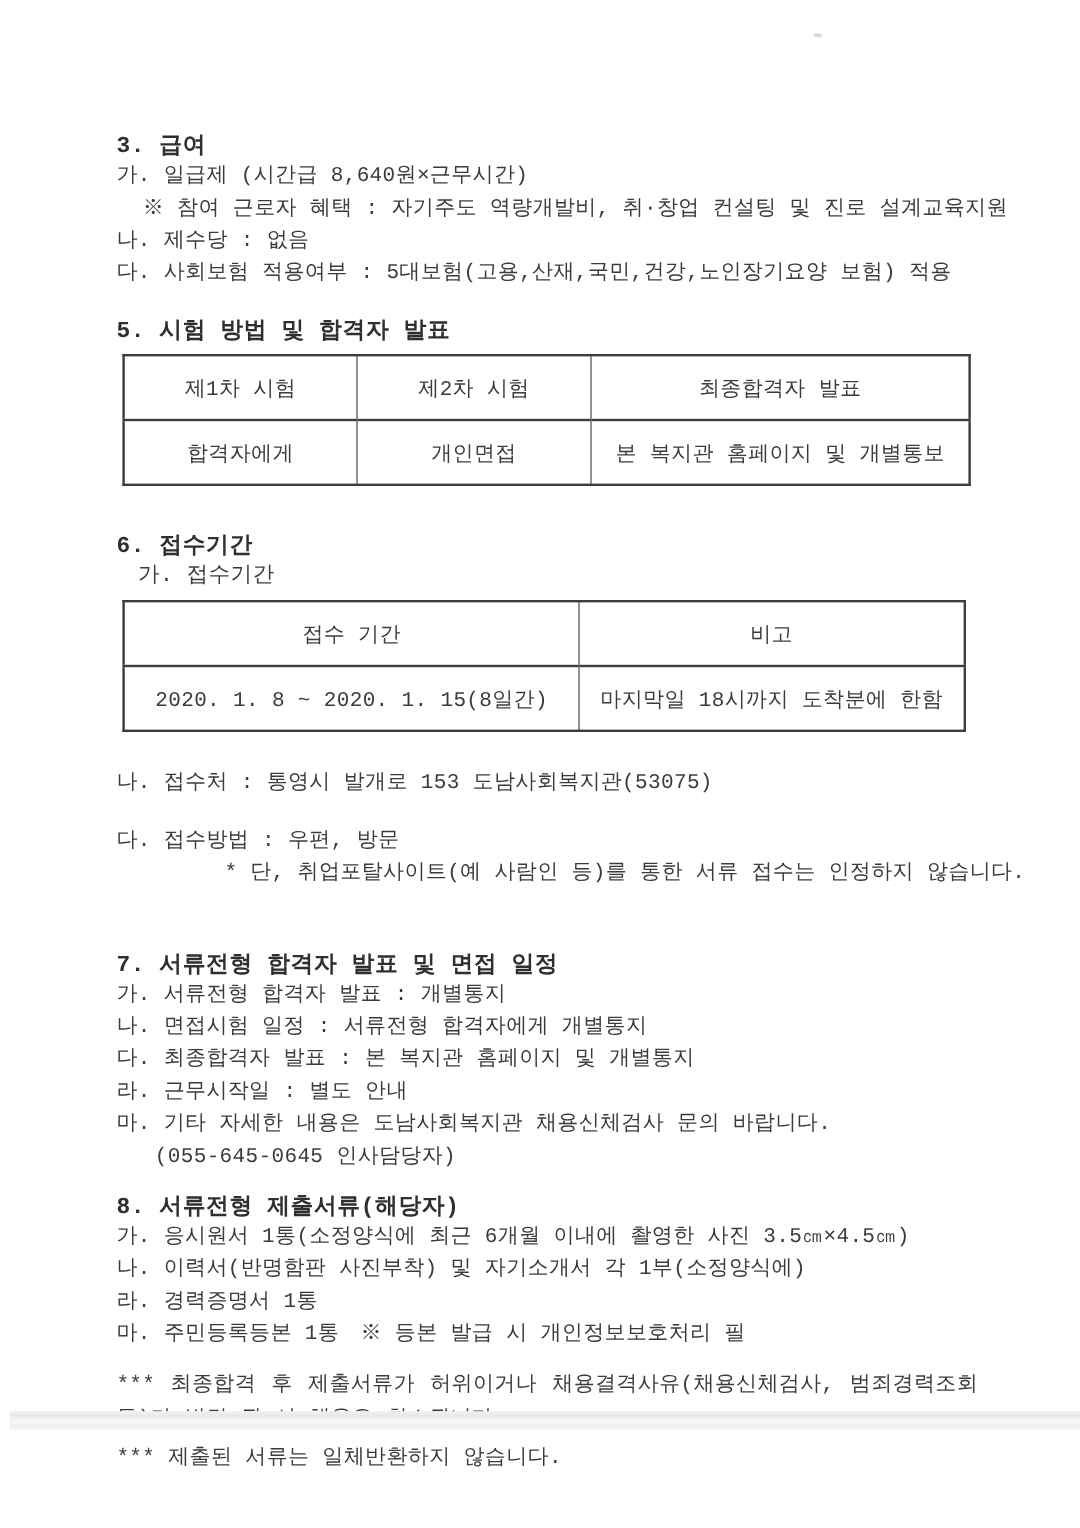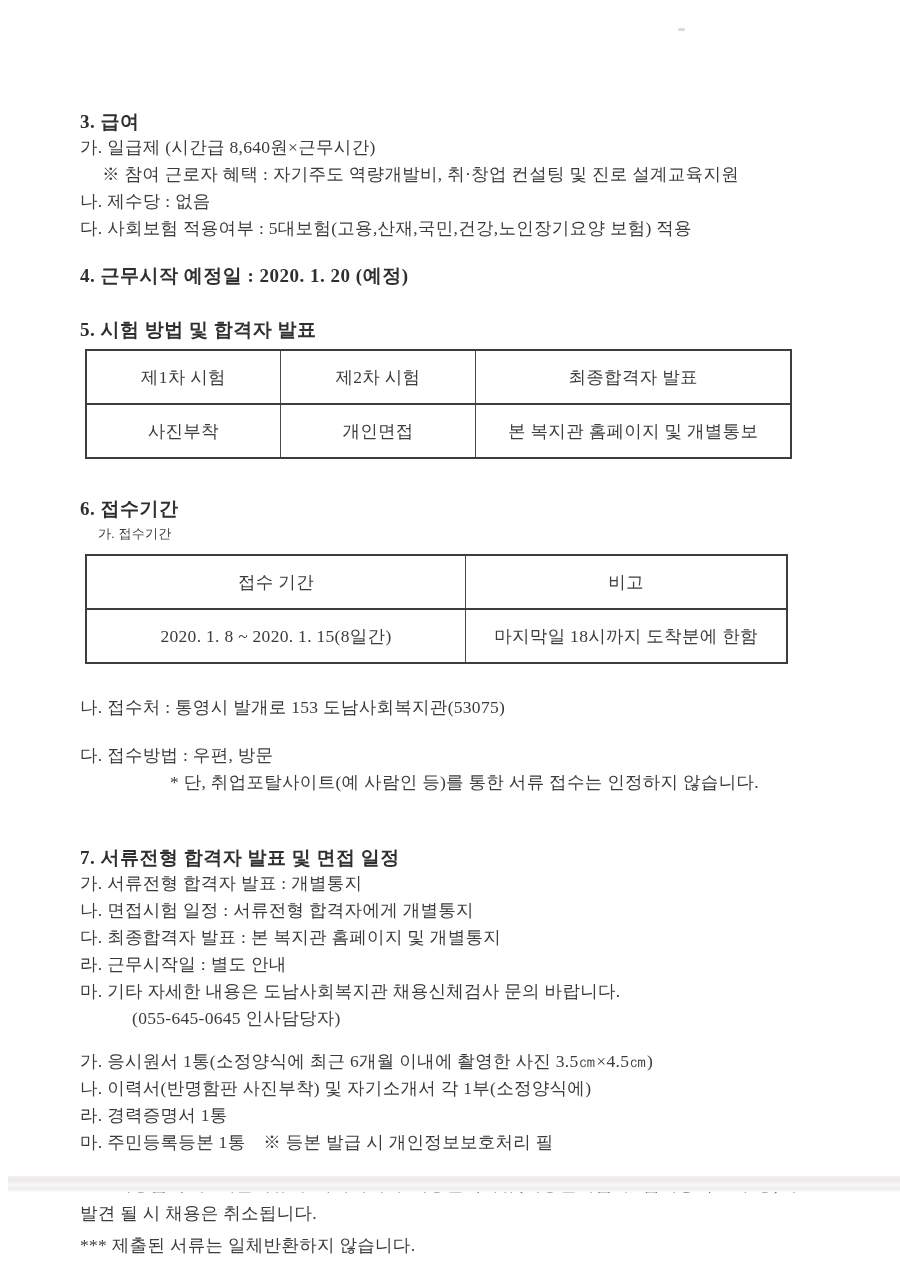--- a/index.html
+++ b/index.html
@@ -11,42 +11,43 @@
     position: relative;
     width: 900px;
     height: 1273px;
     background: #ffffff;
     overflow: hidden;
     font-family: "Liberation Serif", "DejaVu Serif", serif;
     color: #3b3b3b;
   }
   .content {
     position: absolute;
-    left: 80px;
+    left: 97px;
     top: 110px;
     width: 712px;
+    font-family: Liberation Mono, monospace;
   }
   .sec-title {
     font-size: 19px;
     font-weight: 700;
     color: #2f2f2f;
     letter-spacing: 0.5px;
     line-height: 24px;
   }
   .line {
     font-size: 17.5px;
     line-height: 27px;
     letter-spacing: 0.3px;
     white-space: nowrap;
   }
   .indent-1 { margin-left: 22px; }   
-  .indent-2 { margin-left: 52px; }   
+  .indent-2 { margin-left: 32px; }   
   .indent-3 { margin-left: 90px; }  
   .sub-line {
-    font-size: 13px;
+    font-size: 18px;
     line-height: 26px;
     margin-left: 18px;
     letter-spacing: 0.3px;
   }
 
   .doc-table {
     border-collapse: collapse;
     margin-left: 5px;
     margin-top: 7px;
     table-layout: fixed;
@@ -116,35 +117,32 @@
   <div class="content">
 
     <div class="sec-salary">
       <div class="sec-title">3. 급여</div>
       <div class="line">가. 일급제 (시간급 8,640원×근무시간)</div>
       <div class="line indent-1">※ 참여 근로자 혜택 : 자기주도 역량개발비, 취·창업 컨설팅 및 진로 설계교육지원</div>
       <div class="line">나. 제수당 : 없음</div>
       <div class="line">다. 사회보험 적용여부 : 5대보험(고용,산재,국민,건강,노인장기요양 보험) 적용</div>
     </div>
 
-    <div class="sec-start">
-      <div class="sec-title">4. 근무시작 예정일 : 2020. 1. 20 (예정)</div>
-    </div>
 
     <div class="sec-exam">
       <div class="sec-title">5. 시험 방법 및 합격자 발표</div>
       <table class="doc-table">
         <tbody>
             <tr>
           <td style="width:186px">제1차 시험</td>
           <td style="width:188px">제2차 시험</td>
           <td style="width:308px">최종합격자 발표</td>
         </tr>
         <tr>
-          <td>사진부착</td>
+          <td>합격자에게</td>
           <td>개인면접</td>
           <td>본 복지관 홈페이지 및 개별통보</td>
         </tr>
       </tbody>
         </table>
     </div>
 
     <div>
       <div class="sec-title">6. 접수기간</div>
       <div class="sub-line">가. 접수기간</div>
@@ -171,20 +169,21 @@
       <div class="sec-title">7. 서류전형 합격자 발표 및 면접 일정</div>
       <div class="line">가. 서류전형 합격자 발표 : 개별통지</div>
       <div class="line">나. 면접시험 일정 : 서류전형 합격자에게 개별통지</div>
       <div class="line">다. 최종합격자 발표 : 본 복지관 홈페이지 및 개별통지</div>
       <div class="line">라. 근무시작일 : 별도 안내</div>
       <div class="line">마. 기타 자세한 내용은 도남사회복지관 채용신체검사 문의 바랍니다.</div>
       <div class="line indent-2">(055-645-0645 인사담당자)</div>
     </div>
 
     <div class="sec-docs">
+      <div class="sec-title">8. 서류전형 제출서류(해당자)</div>
       <div class="line">가. 응시원서 1통(소정양식에 최근 6개월 이내에 촬영한 사진 3.5㎝×4.5㎝)</div>
       <div class="line">나. 이력서(반명함판 사진부착) 및 자기소개서 각 1부(소정양식에)</div>
       <div class="line">라. 경력증명서 1통</div>
       <div class="line">마. 주민등록등본 1통　※ 등본 발급 시 개인정보보호처리 필</div>
     </div>
 
     <div class="notes">
       <div class="note-line wrap">*** 최종합격 후 제출서류가 허위이거나 채용결격사유(채용신체검사, 범죄경력조회 등)가 발견 될 시 채용은 취소됩니다.</div>
       <div class="note-line">*** 제출된 서류는 일체반환하지 않습니다.</div>
     </div>

